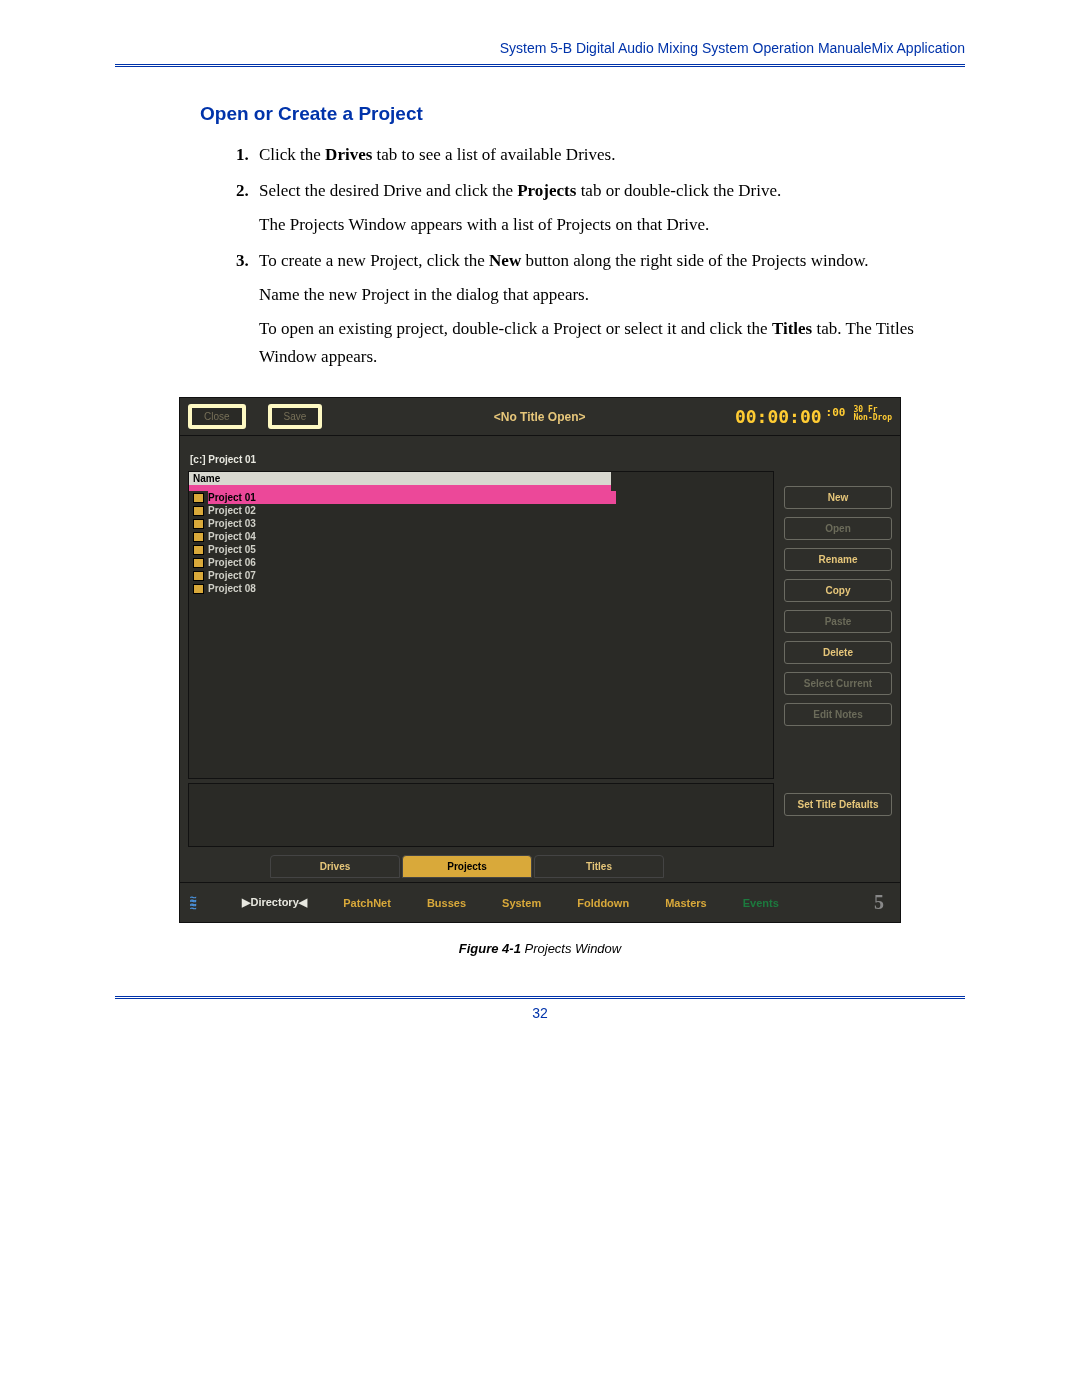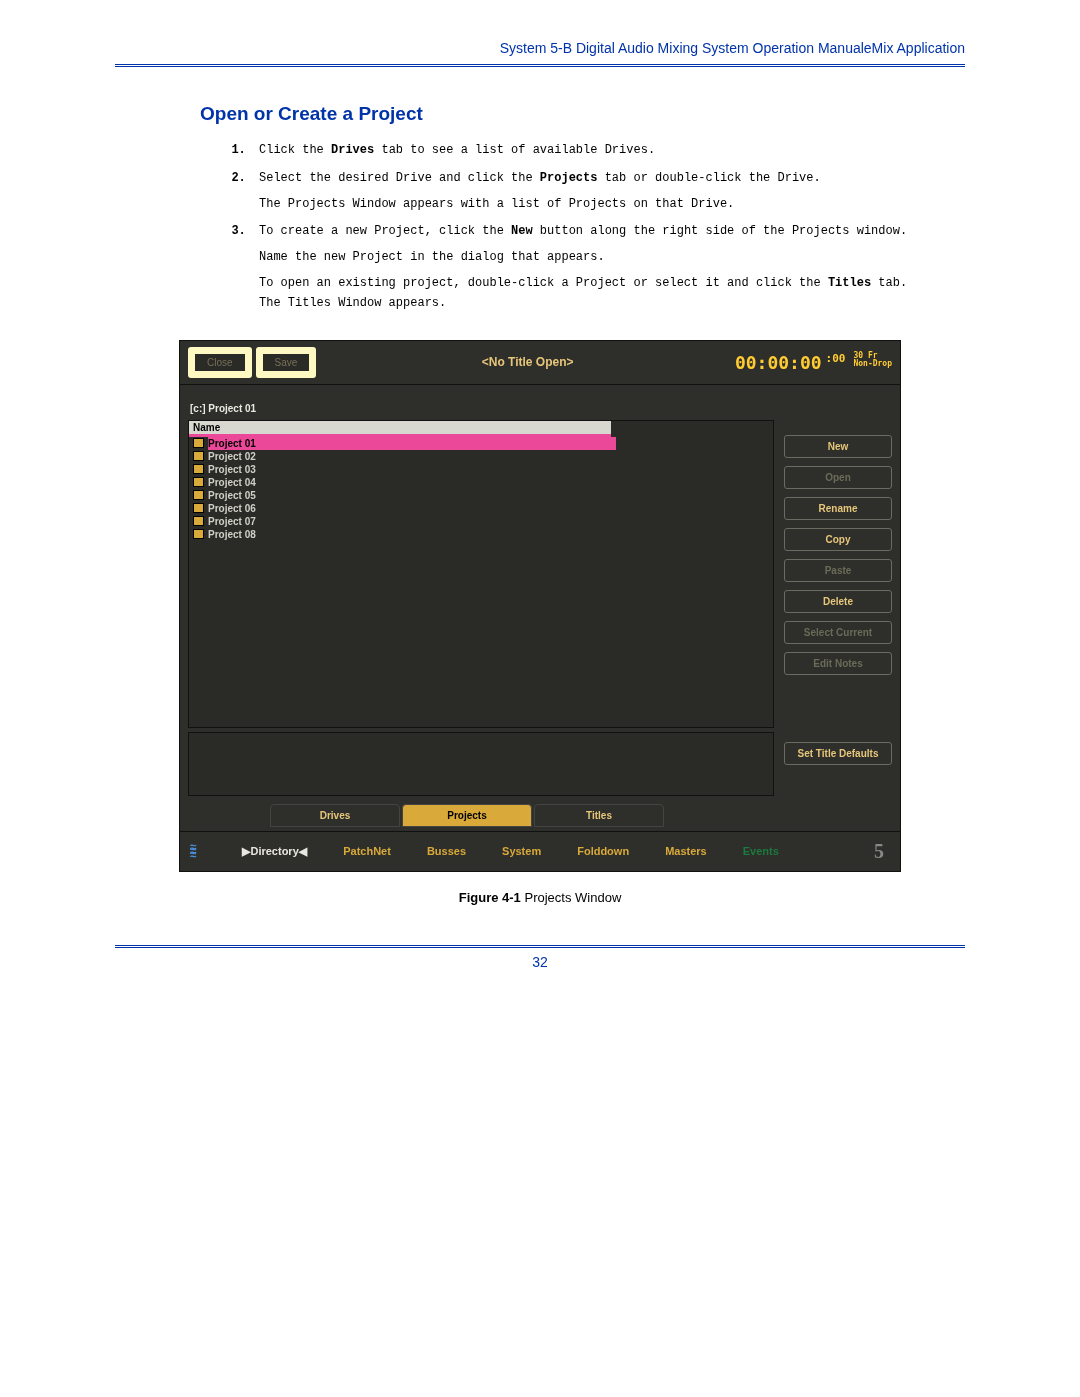--- a/index.html
+++ b/index.html
@@ -42,22 +42,22 @@
     font-size: 19px;
     font-weight: bold;
     color: #0033aa;
     margin-left: 85px;
     margin-top: 36px;
     margin-bottom: 16px;
   }
   ol.steps {
     margin: 0 0 0 110px;
     padding: 0 30px 0 28px;
-    font-family: Liberation Mono, monospace;
-    font-size: 12px;
+    font-family: Liberation Serif, serif;
+    font-size: 17px;
     line-height: 1.65;
   }
   ol.steps li {
     margin-bottom: 8px;
     padding-left: 6px;
   }
   ol.steps li::marker {
     font-weight: bold;
   }
   .sub {
@@ -75,24 +75,24 @@
     color: #e6c67a;
     font-size: 11px;
   }
   .shot-top {
     display: flex;
     align-items: center;
     padding: 6px 8px;
     border-bottom: 1px solid #111;
   }
   .tbtn {
-    border: 7px solid #fef9c3;
+    border: 4px solid #fef9c3;
     border-radius: 3px;
     padding: 3px 12px;
-    margin-right: 4px;
+    margin-right: 22px;
     color: #777058;
     font-size: 10px;
     background: #2a2a26;
   }
   .top-title {
     flex: 1;
     text-align: center;
     color: #e6c67a;
     font-weight: bold;
     font-size: 12px;
@@ -133,21 +133,21 @@
     border: 1px solid #111;
     height: 306px;
     overflow: hidden;
   }
   .lh {
     background: #d8d8d0;
     color: #000;
     font-size: 10px;
     font-weight: bold;
     padding: 1px 4px;
-    border-bottom: 3px solid #ec4899;
+    border-bottom: 6px solid #ec4899;
     width: 414px;
   }
   .lrow {
     display: flex;
     align-items: center;
     gap: 4px;
     padding: 0 4px;
     font-size: 10px;
     font-weight: bold;
     color: #d0d0c8;
@@ -241,20 +241,21 @@
     color: #888;
     margin-left: auto;
     width: 22px;
     text-align: center;
   }
   .caption {
     text-align: center;
     font-family: Arial, Helvetica, sans-serif;
     font-size: 13px;
     margin-top: 18px;
+    font-style: italic;
   }
   .caption b { font-weight: bold; }
   .pagenum {
     text-align: center;
     font-family: Arial, Helvetica, sans-serif;
     font-size: 14px;
     color: #0033aa;
   }
 </style>
 </head>

